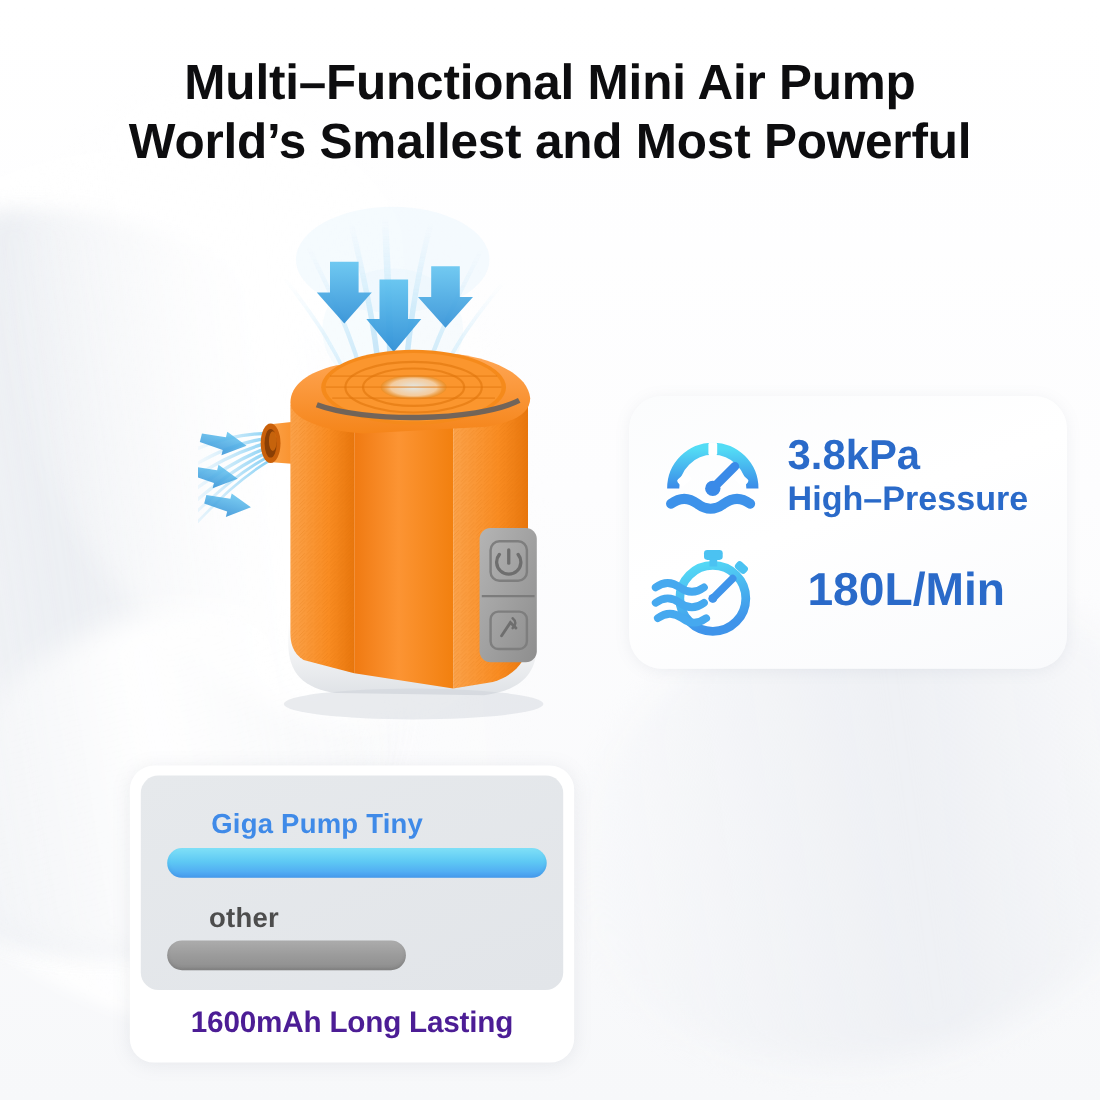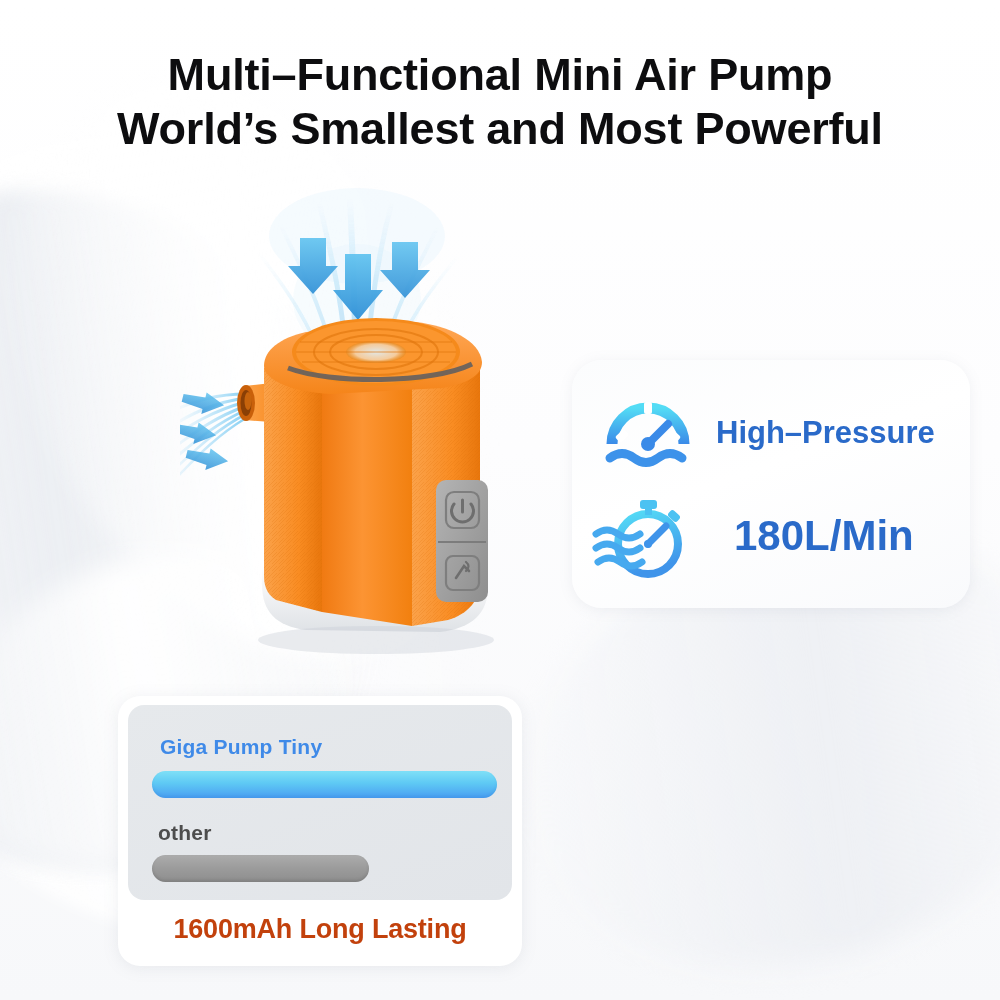--- a/index.html
+++ b/index.html
@@ -140,23 +140,24 @@
   
   .battery-panel {
     position: absolute;
     left: 10px; top: 9px;
     width: 384px; height: 195px;
     background: linear-gradient(160deg, #e6e9ec 0%, #e2e5e9 100%);
     border-radius: 16px;
   }
   .bar-label {
     position: absolute;
-    font-size: 21px;
+    font-size: 25px;
     font-weight: bold;
     letter-spacing: .2px;
+    margin-left: 32px;
   }
   .bar-label.ours { left: 32px; top: 30px; color: #3f8ae8; }
   .bar-label.other { left: 30px; top: 116px; color: #4d4d4d; font-weight: bold; }
   .bar {
     position: absolute;
     height: 27px;
     border-radius: 14px;
   }
   .bar.ours {
     left: 24px; top: 66px;
@@ -169,21 +170,21 @@
     width: 218px;
     background: linear-gradient(180deg, #acacac 0%, #9b9b9b 50%, #8e8e8e 100%);
     box-shadow: inset 0 -2px 3px rgba(60,60,60,.18);
   }
   .card-caption {
     position: absolute;
     left: 0; width: 100%;
     text-align: center;
     font-size: 27px;
     font-weight: bold;
-    color: #c2410c;
+    color: #4c1d95;
     letter-spacing: -0.2px;
   }
   #battery-caption { top: 218px; }
   #photo-caption { top: 222px; }
 
   
   .photo-frame {
     position: absolute;
     left: 12px; top: 10px;
     width: 386px; height: 196px;
@@ -422,20 +423,21 @@
         </defs>
         <path d="M14 62 A36 36 0 0 1 86 62" fill="none" stroke="url(#gaugeGrad)" stroke-width="11"></path>
         <rect x="46" y="20" width="8" height="12" rx="2" fill="#ffffff"></rect>
         <rect x="18" y="50" width="12" height="8" rx="2" fill="#ffffff" transform="rotate(-42 24 54)"></rect>
         <rect x="70" y="50" width="12" height="8" rx="2" fill="#ffffff" transform="rotate(42 76 54)"></rect>
         <circle cx="50" cy="62" r="7" fill="#3a8ae8"></circle>
         <path d="M50 62 L70 42" stroke="#3a8ae8" stroke-width="8" stroke-linecap="round"></path>
         <path d="M12 76 q12 -9 24 0 t24 0 t24 0" fill="none" stroke="#3d92ea" stroke-width="9" stroke-linecap="round"></path>
       </svg>
       <div class="spec-text">
+        <div class="spec-value-1">3.8kPa</div>
         <div class="spec-label-1">High–Pressure</div>
       </div>
     </div>
 
     <div class="spec-row r2">
       <svg class="spec-icon" viewBox="0 0 100 100">
         <defs>
           <linearGradient id="watchGrad" x1="0" y1="0" x2="0.3" y2="1">
             <stop offset="0" stop-color="#55ddf6"></stop>
             <stop offset="1" stop-color="#3f94ea"></stop>

